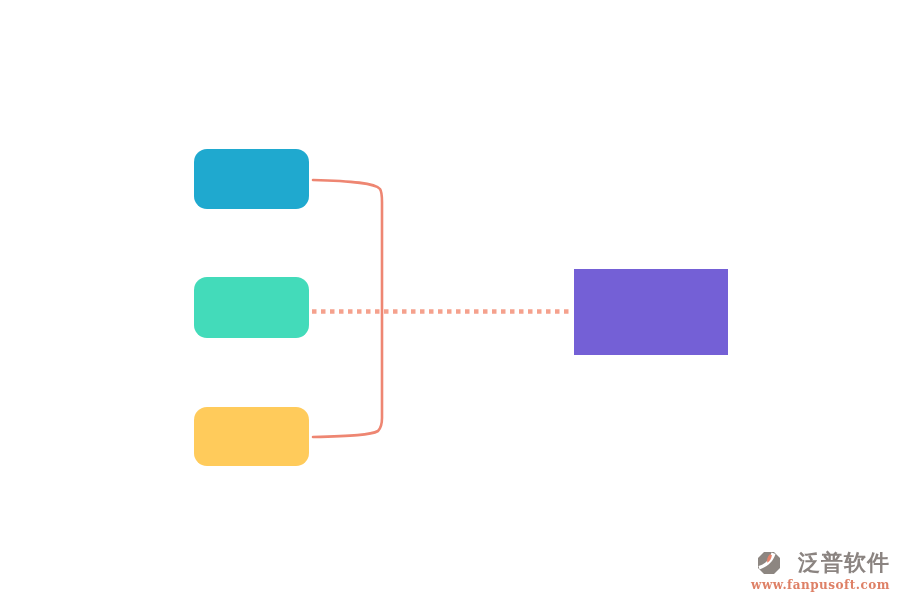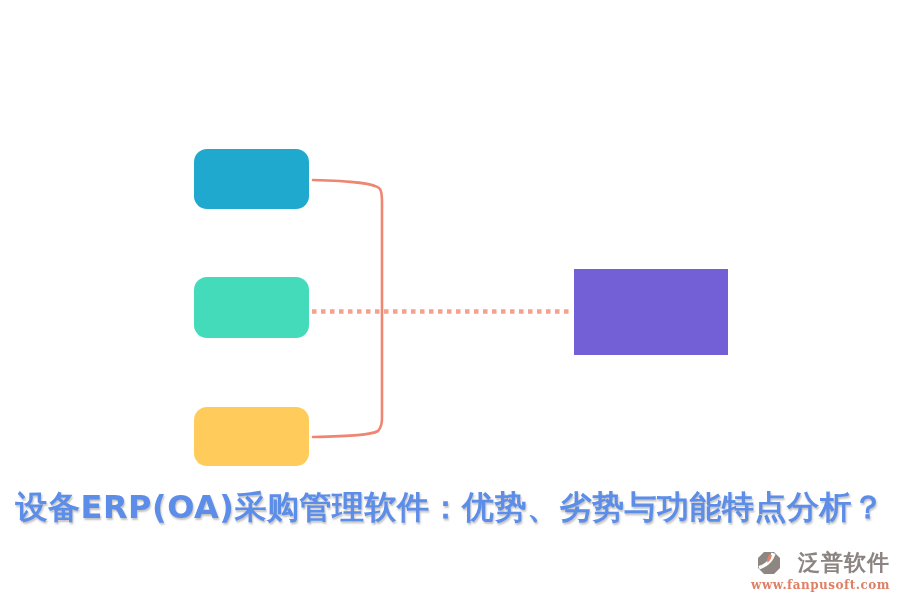--- a/index.html
+++ b/index.html
@@ -89,21 +89,20 @@
 
     <line x1="312" y1="311.5" x2="573" y2="311.5" stroke-width="4.5" stroke-dasharray="4.5 4.5" stroke="#F5A18D"></line>
   </svg>
 
   <div class="node node-top" style="background: rgb(31, 169, 207);"></div>
   <div class="node node-middle" style="background: rgb(67, 219, 186);"></div>
   <div class="node node-bottom" style="background: rgb(255, 203, 91);"></div>
 
   <div class="node node-result" style="background: rgb(116, 96, 214);"></div>
 
-  <div class="title" style="color: rgb(92, 141, 232);">设备ERP(OA)采购管理软件：优势、劣势与功能特点分析？</div>
 
   <div class="footer-logo">
     <div class="brand-row">
       <svg class="brand-icon" viewBox="0 0 24 24" xmlns="http://www.w3.org/2000/svg">
         <path d="M7 1 L17 1 L23 7 L23 17 L17 23 L7 23 L1 17 L1 7 Z" fill="#8D8681"></path>
         <path d="M1.5 15 C 8 13.5, 12.5 9, 14.5 1.5 L 18.5 3 C 16 11, 10.5 15.5, 2.5 18.5 Z" fill="#ffffff"></path>
         <path d="M12.5 3.5 C 10.3 6, 9.6 9, 10.4 11.8 C 13 10, 14.6 7, 14.9 3.9 Z" fill="#E8836B"></path>
       </svg>
       <span class="brand-name" style="color: rgb(139, 132, 129);">泛普软件</span>
     </div>

